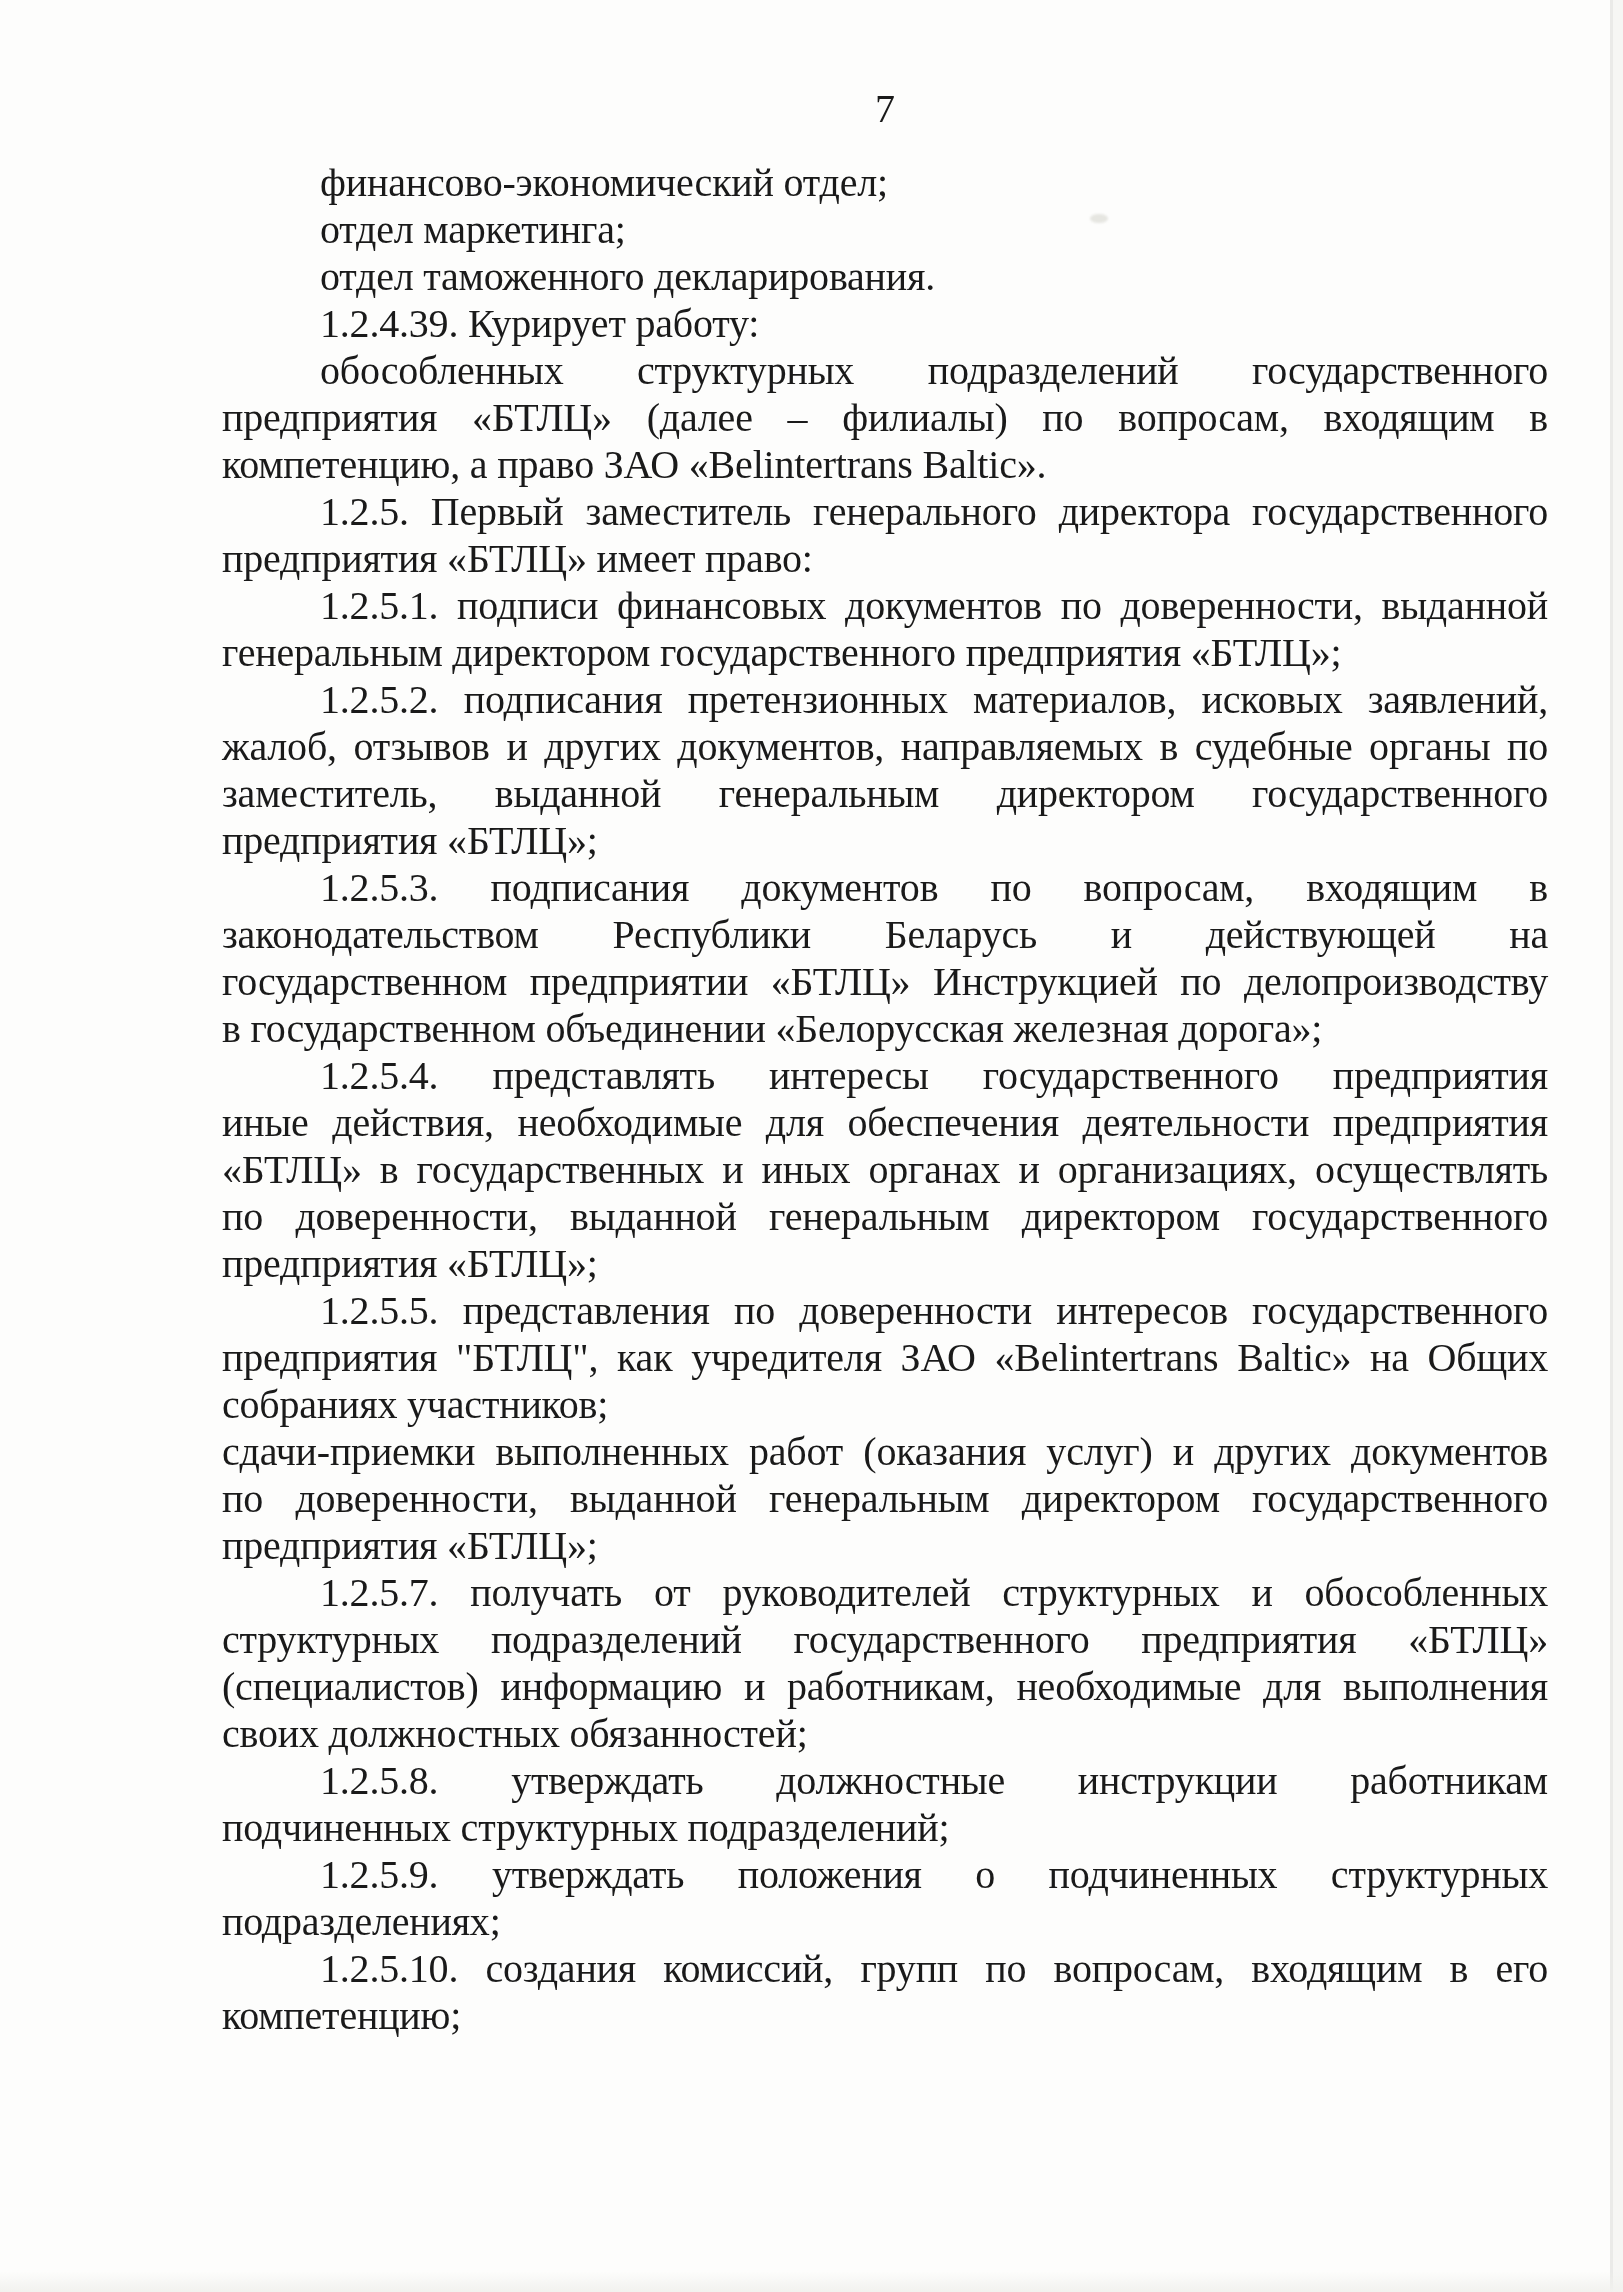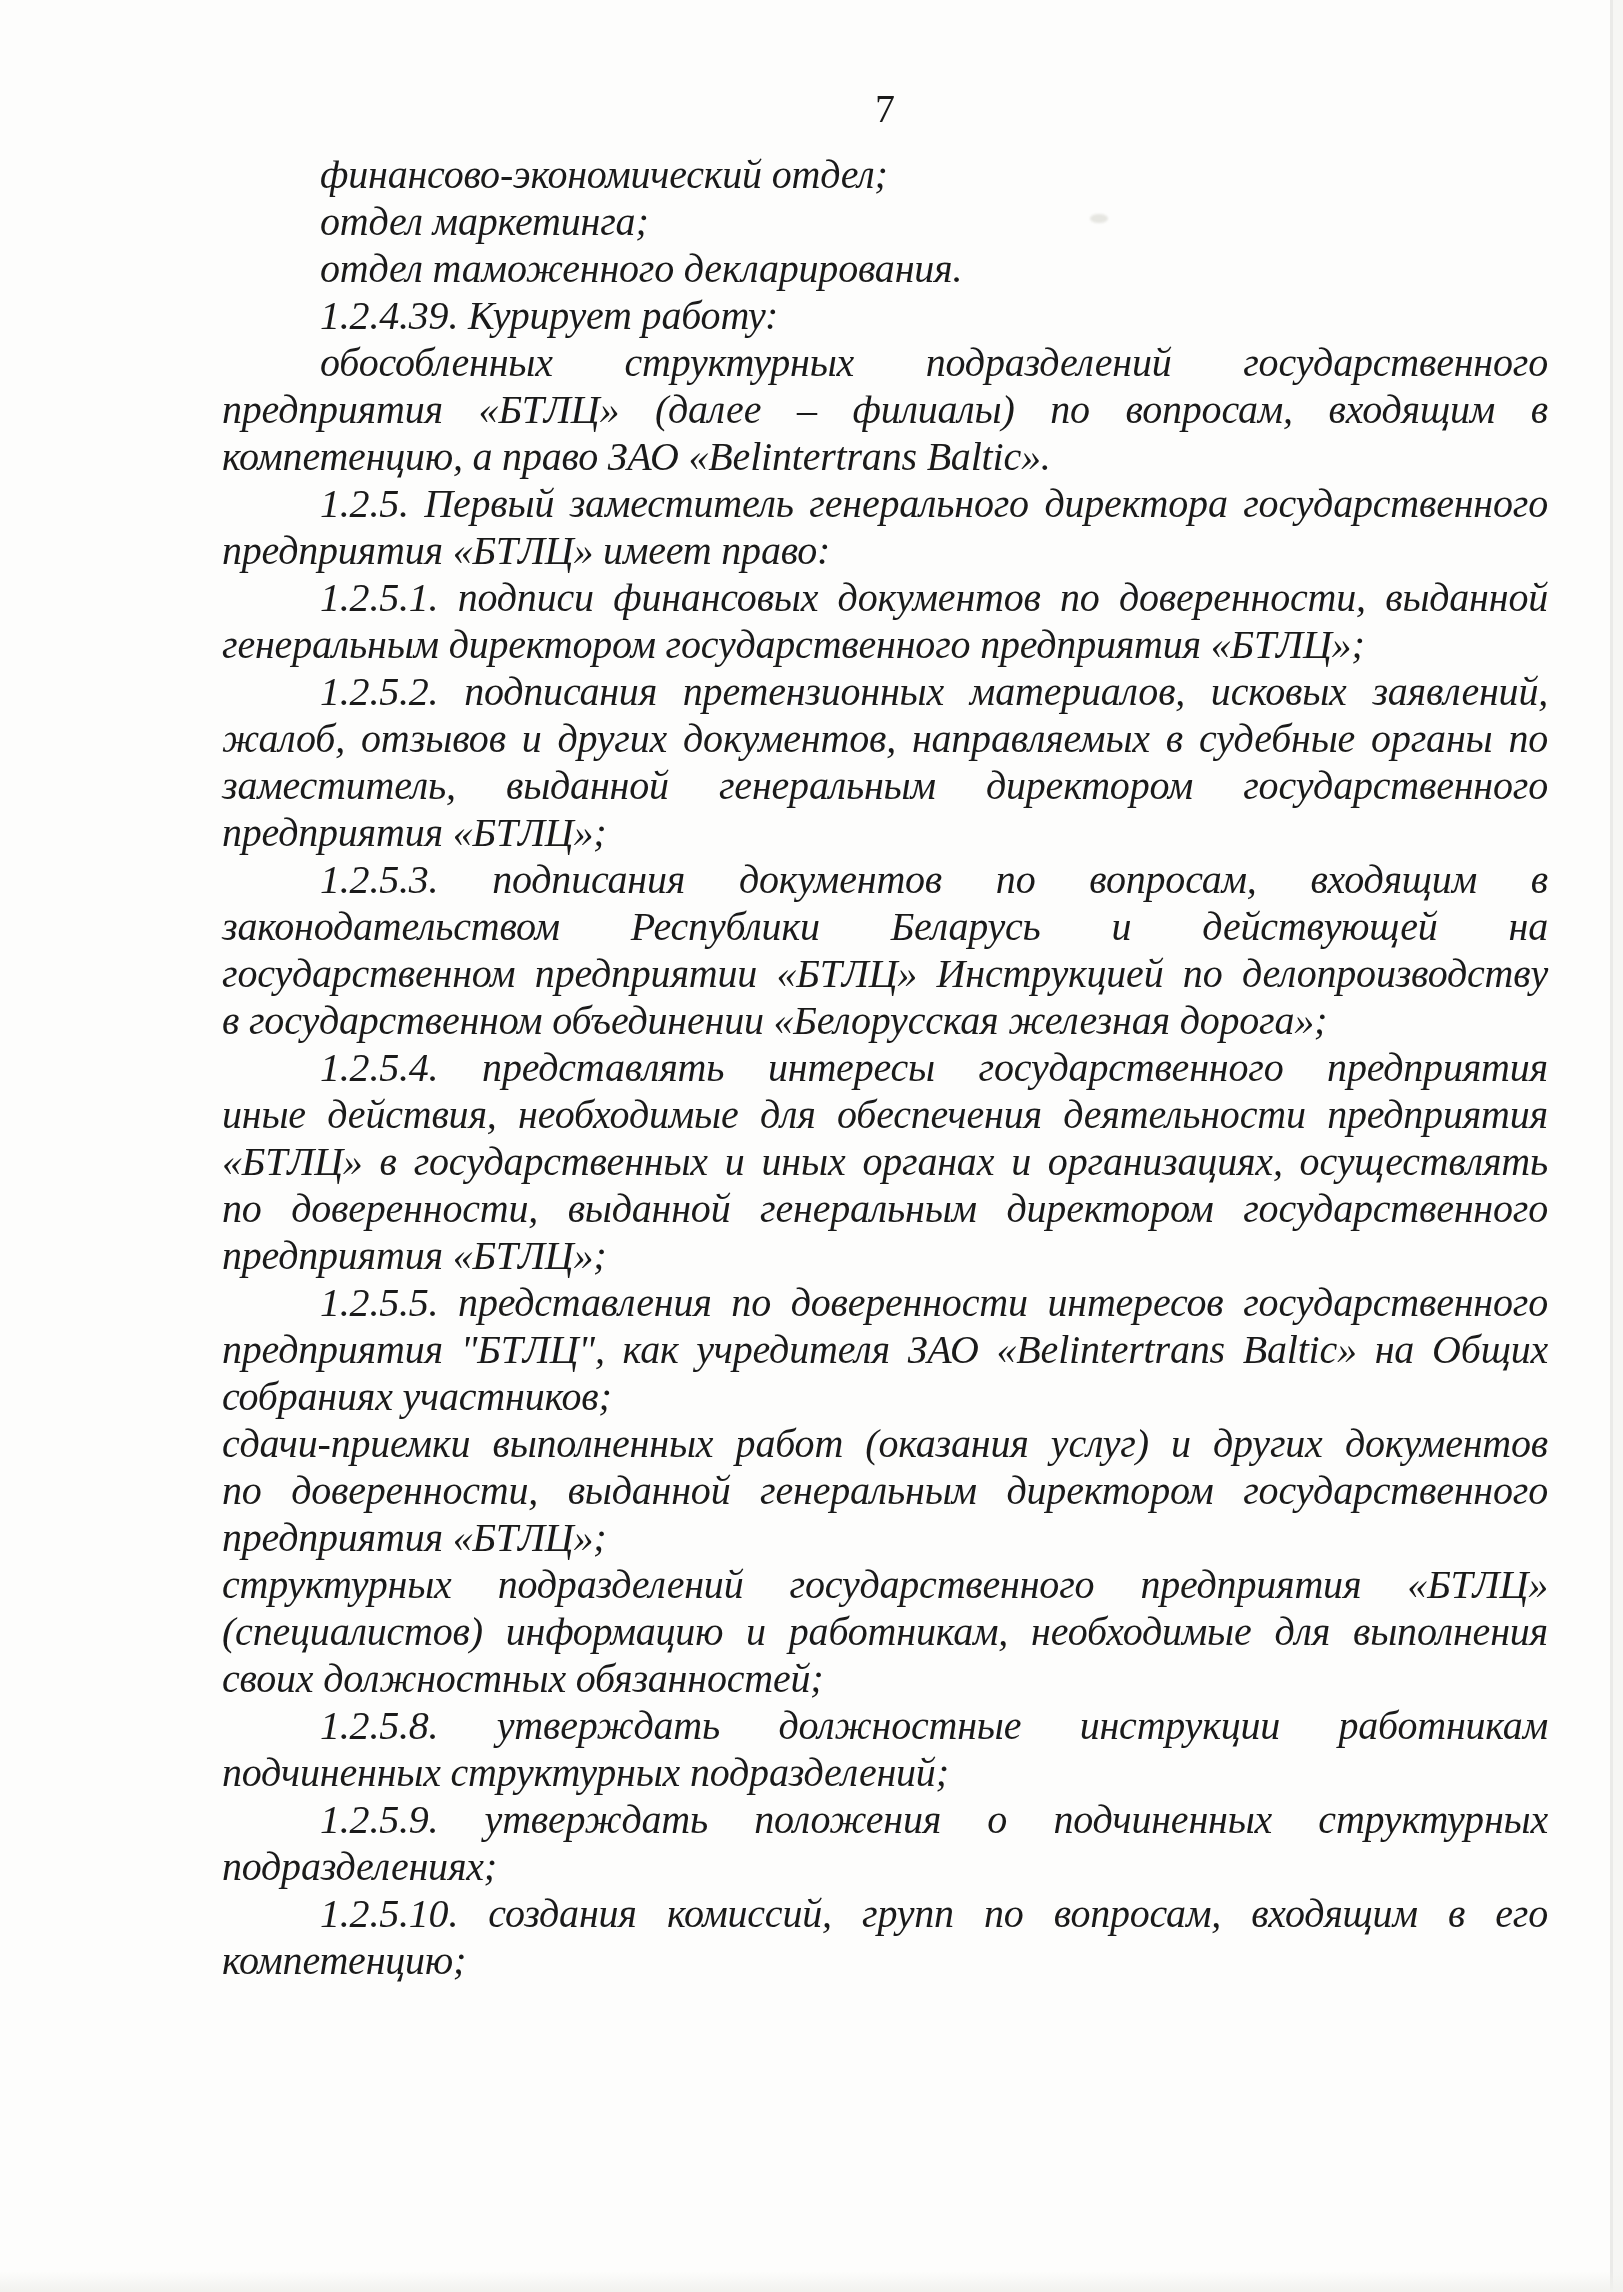--- a/index.html
+++ b/index.html
@@ -22,24 +22,23 @@
     left: 222px;
     width: 1326px;
     height: 47px;
     font-size: 40px;
     line-height: 47px;
     text-align: center;
     letter-spacing: -0.2px;
   }
   .doc-body {
     position: absolute;
-    top: 151px;
+    top: 159px;
     left: 222px;
     width: 1326px;
-    font-style: italic;
   }
   .line {
     height: 47px;
     line-height: 47px;
     font-size: 40px;
     letter-spacing: -0.2px;
     white-space: normal;
     text-align: left;
   }
   .line.fill {
@@ -115,20 +114,21 @@
       <div class="line fill">иные действия, необходимые для обеспечения деятельности предприятия</div>
       <div class="line fill">«БТЛЦ» в государственных и иных органах и организациях, осуществлять</div>
       <div class="line fill">по доверенности, выданной генеральным директором государственного</div>
       <div class="line">предприятия «БТЛЦ»;</div>
       <div class="line indent fill">1.2.5.5. представления по доверенности интересов государственного</div>
       <div class="line fill">предприятия "БТЛЦ", как учредителя ЗАО «Belintertrans Baltic» на Общих</div>
       <div class="line">собраниях участников;</div>
       <div class="line fill">сдачи-приемки выполненных работ (оказания услуг) и других документов</div>
       <div class="line fill">по доверенности, выданной генеральным директором государственного</div>
       <div class="line">предприятия «БТЛЦ»;</div>
+      <div class="line indent fill">1.2.5.7. получать от руководителей структурных и обособленных</div>
       <div class="line fill">структурных подразделений государственного предприятия «БТЛЦ»</div>
       <div class="line fill">(специалистов) информацию и работникам, необходимые для выполнения</div>
       <div class="line">своих должностных обязанностей;</div>
       <div class="line indent fill">1.2.5.8. утверждать должностные инструкции работникам</div>
       <div class="line">подчиненных структурных подразделений;</div>
       <div class="line indent fill">1.2.5.9. утверждать положения о подчиненных структурных</div>
       <div class="line">подразделениях;</div>
       <div class="line indent fill">1.2.5.10. создания комиссий, групп по вопросам, входящим в его</div>
       <div class="line">компетенцию;</div>
     </div>

